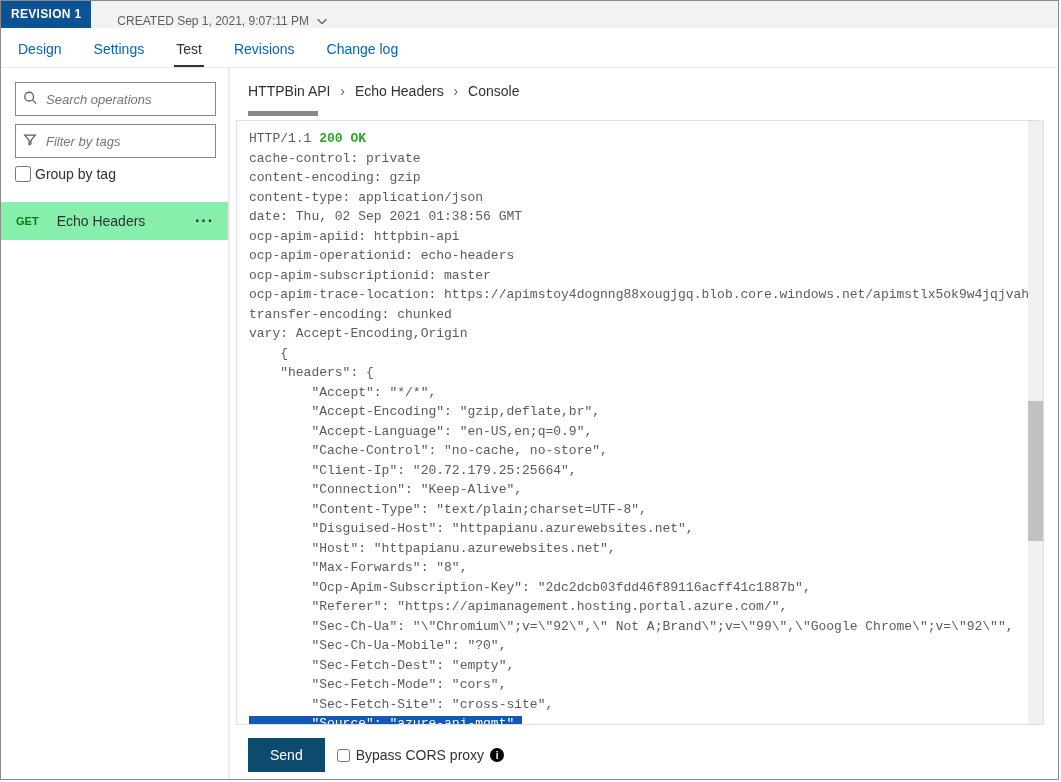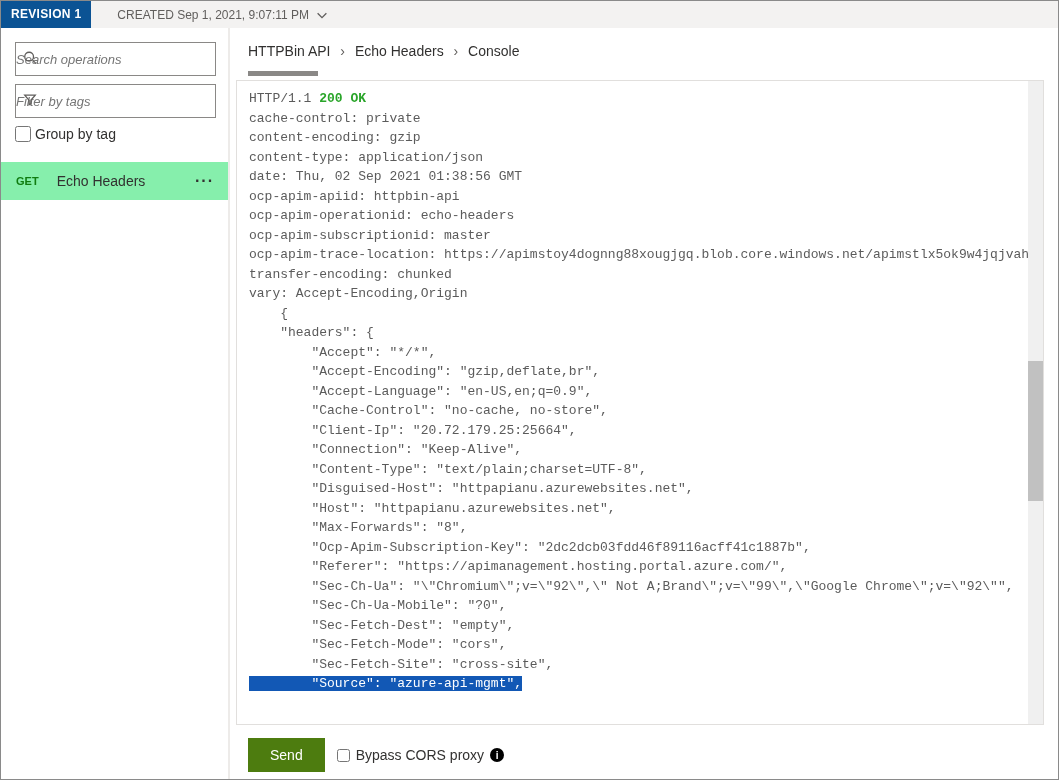--- a/index.html
+++ b/index.html
@@ -1,67 +1,74 @@
 <!DOCTYPE html>
 <html><head>
 <meta charset="utf-8">
 <style>
   * { box-sizing: border-box; margin: 0; padding: 0; }
   html, body { width: 1061px; height: 782px; font-family: "Segoe UI", Arial, sans-serif; font-size: 13px; color: #323130; background: #fff; overflow: hidden; }
   .frame { width: 1059px; height: 780px; border: 1px solid #8a8a8a; display: flex; flex-direction: column; }
-  .topbar { height: 27px; background: #f3f2f1; display: flex; align-items: center; }
+  .topbar { height: 27px; background: #f3f2f1; display: flex; align-items: flex-end; }
   .rev-badge { background: #0b5394; color: #fff; padding: 0 10px; height: 27px; line-height: 27px; font-size: 12px; font-weight: 600; letter-spacing: .3px; }
   .created { margin-left: 26px; color: #605e5c; font-size: 12px; display: flex; align-items: center; gap: 6px; }
   .created svg { width: 14px; height: 14px; }
   .tabs { height: 40px; border-bottom: 1px solid #edebe9; display: flex; align-items: flex-end; padding-left: 15px; gap: 28px; }
   .tab { padding: 0 2px 10px 2px; font-size: 14px; color: #0064bf; cursor: pointer; }
   .tab.active { color: #323130; font-weight: 400; border-bottom: 2px solid #323130; padding-bottom: 8px; }
   .body { flex: 1; display: flex; min-height: 0; }
   .sidebar { width: 228px; border-right: 1px solid #edebe9; padding: 14px 12px 0 14px; display: flex; flex-direction: column; gap: 8px; }
   .inputwrap { position: relative; }
-  .inputwrap input { width: 100%; height: 34px; border: 1px solid #8a8886; font-size: 13px; font-style: italic; color: #605e5c; background: #fff; }
+  .inputwrap input { width: 100%; height: 34px; border: 1px solid #8a8886; padding-left: 30px; font-size: 13px; font-style: italic; color: #605e5c; background: #fff; }
   .inputwrap .icon { position: absolute; left: 8px; top: 50%; transform: translateY(-50%); color: #605e5c; }
   .chkrow { display: flex; align-items: flex-end; gap: 4px; font-size: 14px; color: #323130; }
   .chkrow input { width: 16px; height: 16px; }
   .oplist { margin-top: 12px; margin-left: -14px; margin-right: -12px; }
   .opitem { display: flex; align-items: center; justify-content: space-between; padding: 10px 14px; background: #86efac; border-left: 1px solid transparent; }
   .opitem .left { display: flex; align-items: center; gap: 18px; }
   .method { color: #107c10; font-size: 11px; font-weight: 600; }
   .opname { font-size: 14px; color: #323130; }
   .dots { color: #323130; font-size: 16px; letter-spacing: 1px; cursor: pointer; font-weight: bold;}
   .main { flex: 1; display: flex; flex-direction: column; min-width: 0; border-left: 1px solid #edebe9;}
   .crumbs { padding: 15px 18px 6px 18px; font-size: 14px; color: #323130; }
   .crumbs .sep { color: #605e5c; margin: 0 6px; }
   .underline { margin: 6px 0 0 18px; width: 70px; border-bottom: 5px solid #8a8886; }
   .console-outer { flex: 1; margin: 4px 14px 6px 6px; border: 1px solid #e1dfdd; display: flex; min-height: 0; position: relative;}
   .console { flex: 1; padding: 8px 12px 8px 12px; font-family: Consolas, "Courier New", monospace; font-size: 13px; line-height: 1.5; color: #5b5b5b; white-space: pre; overflow: hidden; }
   .hl { background: #1258b5; color: #fff; }
   .ok { color: #2aa52a; font-weight: bold; }
   .scrolltrack { width: 15px; background: #f0f0f0; position: relative; }
   .scrollthumb { position: absolute; left: 0; right: 0; top: 280px; height: 140px; background: #c1c1c1; }
   .footer { height: 48px; display: flex; align-items: center; padding-left: 18px; gap: 12px; }
-  .sendbtn { background: #4d7c0f; color: #fff; border: none; padding: 9px 22px; font-size: 14px; cursor: pointer; }
+  .sendbtn { background: #0c4a6e; color: #fff; border: none; padding: 9px 22px; font-size: 14px; cursor: pointer; }
   .bypassrow { display: flex; align-items: center; gap: 6px; font-size: 14px; }
   .infoicon { width: 14px; height: 14px; border-radius: 50%; background: #000; color: #fff; display: inline-flex; align-items: center; justify-content: center; font-size: 10px; font-weight: bold; }
 </style>
 </head>
 <body>
 
 <div class="frame">
 
   <div class="topbar">
     <div class="rev-badge">REVISION 1</div>
     <div class="created">
       <span>CREATED Sep 1, 2021, 9:07:11 PM</span>
       <svg viewBox="0 0 16 16" fill="none" stroke="#605e5c" stroke-width="1.5">
           <path d="M3 6l5 5 5-5"></path>
         </svg>
     </div>
   </div>
 
+  <div class="tabs">
+    <div class="tab">Design</div>
+    <div class="tab">Settings</div>
+    <div class="tab active">Test</div>
+    <div class="tab">Revisions</div>
+    <div class="tab">Change log</div>
+  </div>
 
   <div class="body">
 
     <div class="sidebar">
       <div class="inputwrap">
         <span class="icon">
           <svg width="14" height="14" viewBox="0 0 16 16" fill="none" stroke="#605e5c" stroke-width="1.5">
               <circle cx="7" cy="7" r="5"></circle>
               <line x1="11" y1="11" x2="15" y2="15"></line>
             </svg>

